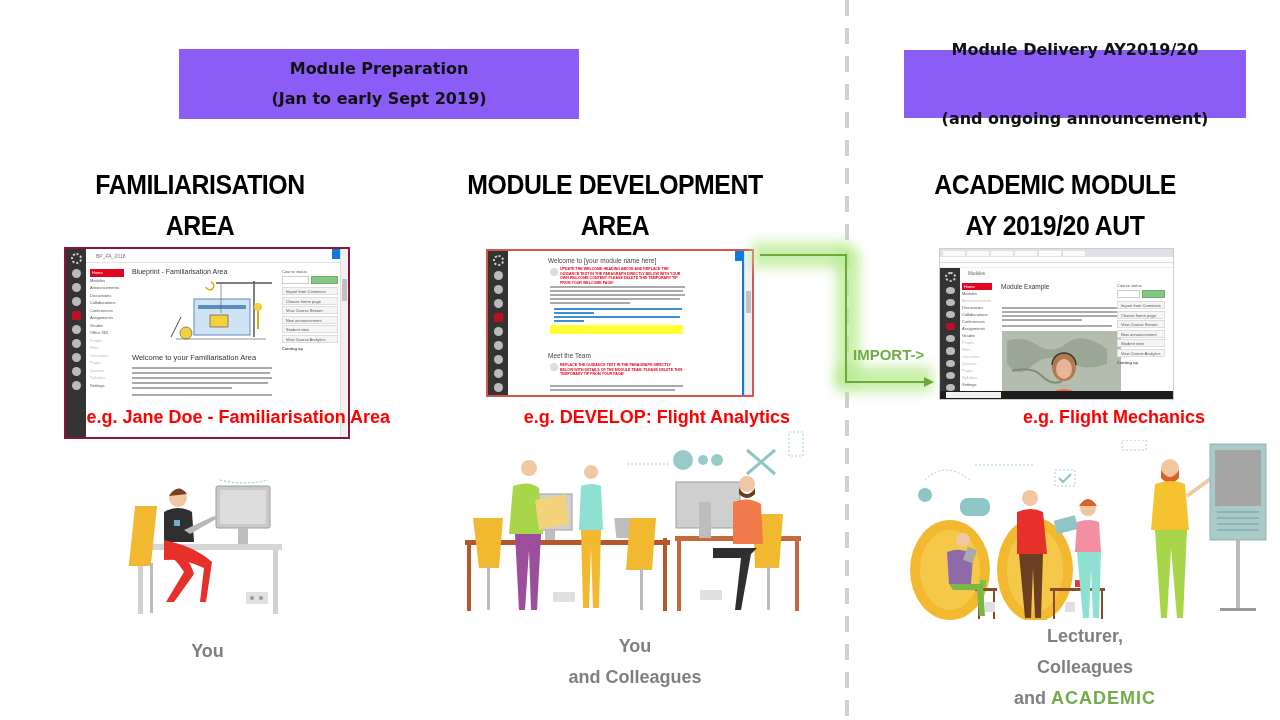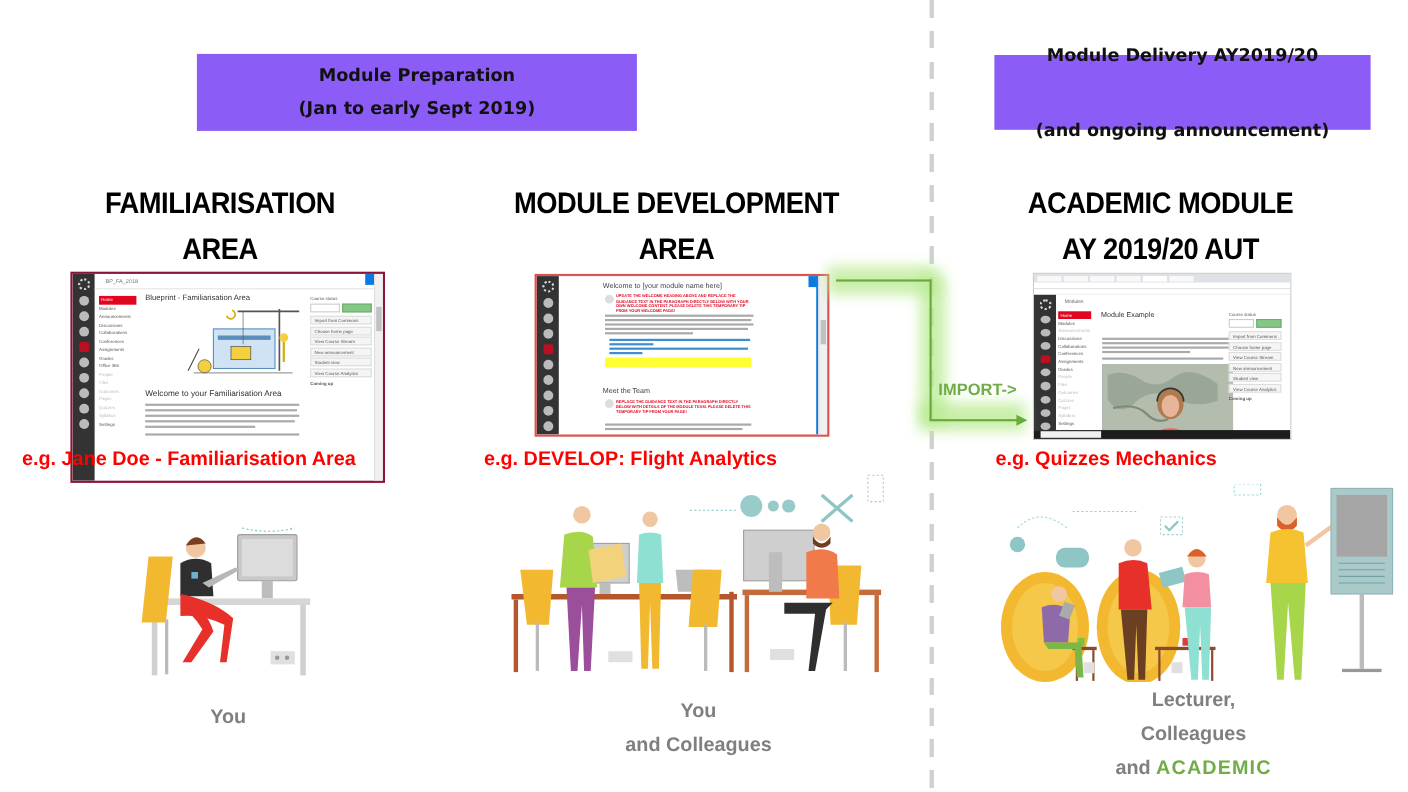--- a/index.html
+++ b/index.html
@@ -9,21 +9,21 @@
   .phase-prep { left: 179px; top: 49px; width: 400px; height: 70px; }
   .phase-del { left: 904px; top: 50px; width: 342px; height: 68px; gap: 39px; }
 
   .divider { position: absolute; left: 845px; top: 0; width: 4px; height: 720px; background: repeating-linear-gradient(to bottom, #d0d0d0 0 16px, transparent 16px 28px); }
 
   .col-title { position: absolute; text-align: center; font-family: "Liberation Sans", sans-serif; font-weight: bold; font-size: 27px; line-height: 41px; color: #000; letter-spacing: -0.5px; transform: scaleX(0.92); }
   .t1 { left: 40px; top: 165px; width: 320px; }
   .t2 { left: 420px; top: 165px; width: 390px; }
   .t3 { left: 890px; top: 165px; width: 330px; }
 
-  .example { position: absolute; color: #ff0000; font-weight: bold; font-size: 18px; text-align: left; white-space: nowrap; }
+  .example { position: absolute; color: #ff0000; font-weight: bold; font-size: 18px; text-align: right; white-space: nowrap; }
   .e1 { left: 20px; top: 407px; width: 370px; }
   .e2 { left: 440px; top: 407px; width: 350px; }
   .e3 { left: 905px; top: 407px; width: 300px; }
 
   .audience { position: absolute; color: #7f7f7f; font-weight: bold; font-size: 18px; text-align: center; line-height: 31px; }
   .a1 { left: 150px; top: 636px; width: 115px; }
   .a2 { left: 540px; top: 631px; width: 190px; }
   .a3 { left: 985px; top: 621px; width: 200px; }
   .a3 .green { color: #70ad47; letter-spacing: 1px; }
 
@@ -300,21 +300,21 @@
 <div class="import-glow" style="left:836px; top:250px; width:24px; height:135px;"></div>
 <div class="import-glow" style="left:836px; top:366px; width:96px; height:26px;"></div>
 <div class="import-line" style="left:760px; top:254px; width:86px; height:2px;"></div>
 <div class="import-line" style="left:845px; top:254px; width:2px; height:128px;"></div>
 <div class="import-line" style="left:845px; top:381px; width:80px; height:2px;"></div>
 <div class="arrowhead"></div>
 <div class="import-label">IMPORT-&gt;</div>
 
 <div class="example e1">e.g. Jane Doe - Familiarisation Area</div>
 <div class="example e2">e.g. DEVELOP: Flight Analytics</div>
-<div class="example e3">e.g. Quizzes Mechanics</div>
+<div class="example e3">e.g. Flight Mechanics</div>
 
 <svg class="scene" style="left:128px; top:478px;" width="160" height="140" viewBox="0 0 160 140">
   <rect x="88" y="8" width="54" height="42" rx="2" fill="#c9c9c9" stroke="#9e9e9e"></rect>
   <rect x="92" y="12" width="46" height="34" fill="#dcdcdc"></rect>
   <rect x="110" y="50" width="10" height="16" fill="#bdbdbd"></rect>
   <rect x="6" y="66" width="148" height="6" fill="#d6d6d6"></rect>
   <rect x="10" y="72" width="5" height="64" fill="#d0d0d0"></rect>
   <rect x="145" y="72" width="5" height="64" fill="#d0d0d0"></rect>
   <rect x="10" y="28" width="22" height="60" fill="#f2b930" transform="skewX(-6)"></rect>
   <rect x="22" y="85" width="3" height="50" fill="#bbb"></rect>

